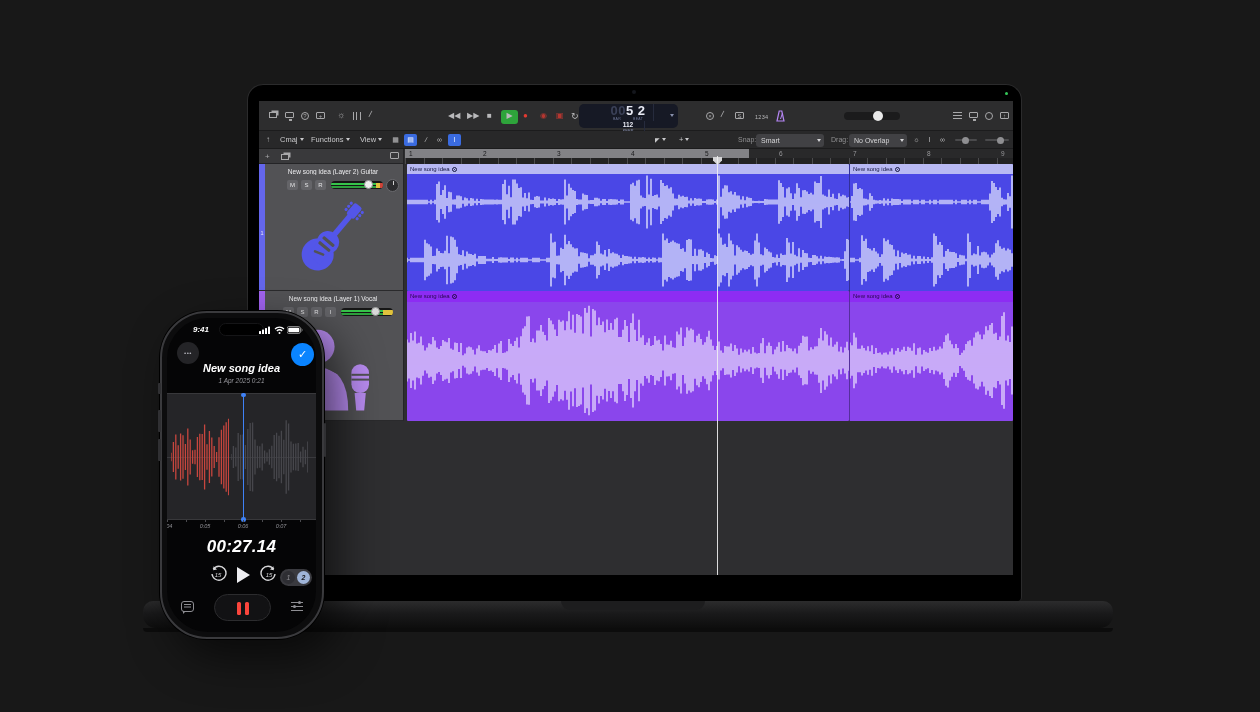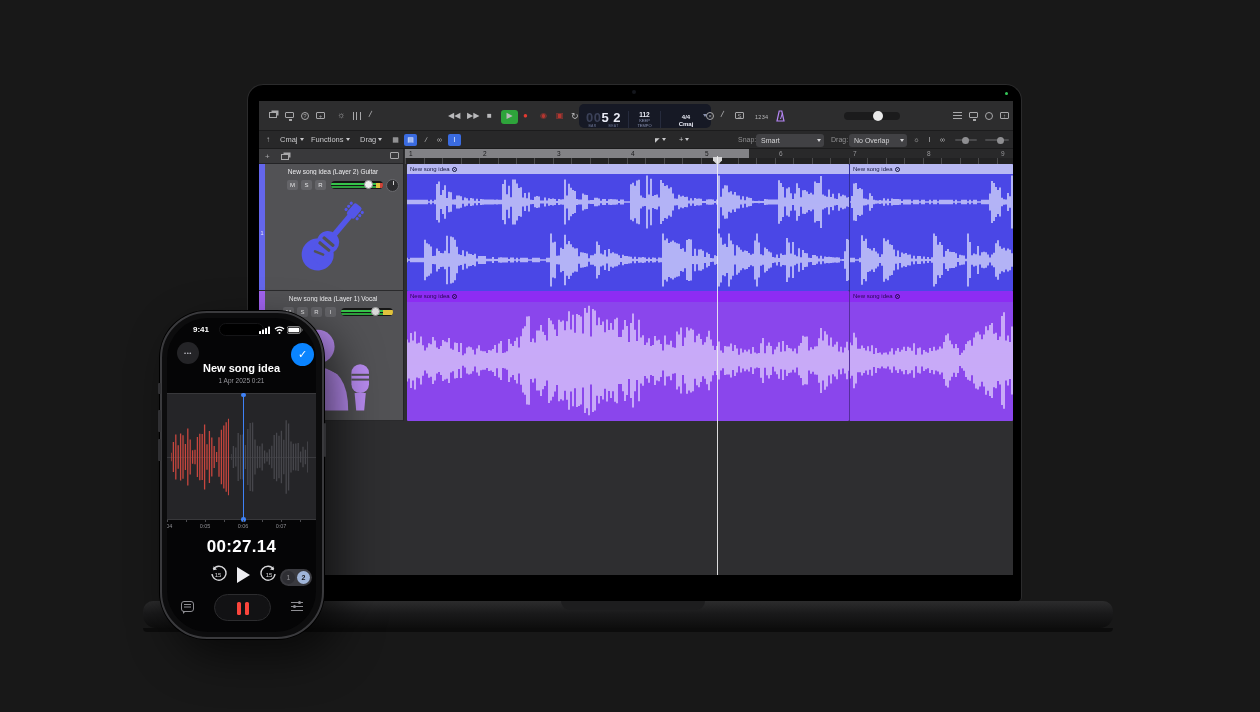--- a/index.html
+++ b/index.html
@@ -26,21 +26,21 @@
   .mon{width:9px;height:6px;border:1px solid #a8a8aa;border-radius:1px;}
   .mon:after{content:"";position:absolute;left:3px;top:6px;width:3px;height:2px;background:#a8a8aa;}
   .circ{width:8px;height:8px;border:1px solid #a8a8aa;border-radius:50%;font-size:6px;line-height:7px;color:#a8a8aa;}
   .boxp{width:9px;height:7px;border:1px solid #a8a8aa;border-radius:1px;font-size:6px;line-height:6px;color:#a8a8aa;}
   .mixbars{width:8px;height:8px;background:repeating-linear-gradient(90deg,#a8a8aa 0 1px,transparent 1px 3.5px);}
   .lines3{width:9px;height:7px;background:repeating-linear-gradient(#a8a8aa 0 1px,transparent 1px 3px);}
   .transport span{position:absolute;top:9px;color:#b9b9bb;font-size:8px;line-height:12px;}
   .playbtn{position:absolute;top:8px;width:17px;height:14px;background:#2ea43b;border-radius:3px;color:#eaffea;
     font-size:8px;line-height:14px;text-align:center;}
   .recdot{color:#e23a31 !important;}
-  .lcd{position:absolute;left:320px;top:3px;width:132px;height:24px;background:#161925;border-radius:5px;display:flex;align-items:flex-end;color:#e9ebf5;}
+  .lcd{position:absolute;left:320px;top:3px;width:99px;height:24px;background:#161925;border-radius:5px;display:flex;align-items:center;color:#e9ebf5;flex-direction:column;}
   .lcd-seg{position:relative;display:flex;flex-direction:column;align-items:center;justify-content:center;}
   .lcd-barbeat{width:50px;border-right:1px solid #262b3d;}
   .lcd-big{font-size:13px;line-height:13px;font-weight:bold;letter-spacing:0.5px;}
   .lcd-dim{color:#3b4158;}
   .lcd-lab{font-size:3.5px;color:#6b7494;letter-spacing:.3px;}
   .lcd-tempo{width:32px;border-right:1px solid #262b3d;}
   .lcd-t1{font-size:6.5px;font-weight:bold;line-height:7px;}
   .lcd-t2{font-size:4px;color:#8b93b4;line-height:5px;}
   .lcd-key{flex:1;}
   .lcd-k{font-size:6px;font-weight:bold;line-height:7px;}
@@ -87,21 +87,21 @@
   .ft-ic{display:inline-block;width:5px;height:5px;border:1px solid currentColor;border-radius:50%;vertical-align:-1px;margin-left:2px;position:relative;}
   .ft-ic:after{content:"";position:absolute;left:1px;top:1px;width:1px;height:1px;background:currentColor;border-radius:50%;}
   .r1{background:#4a47e6;} .r1 .reg-head{background:#b8b9f3;color:#14163f;height:10px;}
   .r2{background:#8a46ec;} .r2 .reg-head{background:#8d2cf3;color:#26094d;height:11px;}
   .regb{border-left:1px solid rgba(20,20,60,.45);}
   .wave{position:absolute;}
   .playhead{position:absolute;left:312px;top:7px;width:1px;height:419px;background:rgba(238,238,240,.9);}
 
   
   .iphone{position:absolute;left:160px;top:311px;width:164px;height:328px;background:#0c0c0d;border:2.5px solid #3a3a3d;
-    border-radius:47px;box-shadow:14px 18px 44px rgba(0,0,0,.6),0 0 0 1px #000;}
+    border-radius:47px;box-shadow:14px 18px 44px rgba(0,0,0,.6),0 0 0 1px #000;font-style:italic;}
   .ip-btn{position:absolute;background:#303033;border-radius:1px;}
   .ip-screen{position:absolute;left:5px;top:4.5px;width:149px;height:314px;background:#050506;border-radius:41px;overflow:hidden;}
   .ip-status-time{position:absolute;left:14px;top:7px;width:40px;text-align:center;font-size:8px;font-weight:bold;color:#fff;}
   .ip-statusicons{position:absolute;right:13px;top:8px;display:flex;gap:2.5px;align-items:center;}
   .island{position:absolute;left:52px;top:5px;width:45px;height:13px;background:#000;border-radius:7px;border:1px solid #151517;}
   .ellipsis-btn{position:absolute;left:10px;top:24px;width:22px;height:22px;border-radius:50%;background:#242427;
     color:#b9b9c0;font-size:6px;line-height:22px;text-align:center;letter-spacing:.5px;}
   .done-btn{position:absolute;left:124px;top:25px;width:23px;height:23px;border-radius:50%;background:#0a84ff;
     color:#fff;font-size:11px;font-weight:bold;line-height:23px;text-align:center;}
   .memo-title{position:absolute;left:0;top:44px;width:149px;text-align:center;color:#fff;font-size:11px;font-weight:600;}
@@ -202,21 +202,21 @@
           <span class="ico tb-ic lines3" style="left:694px"></span>
           <span class="ico tb-ic mon" style="left:710px"></span>
           <span class="ico tb-ic circ" style="left:726px"></span>
           <span class="ico tb-ic boxp" style="left:741px">↑</span>
         </div>
 
         <div class="lp-menubar">
           <span class="ico" style="left:7px;top:5px">↑</span>
           <span class="mb-item" style="left:21px"><span>Cmaj</span><span class="chev"></span></span>
           <span class="mb-item" style="left:52px"><span>Functions</span><span class="chev"></span></span>
-          <span class="mb-item" style="left:101px"><span>Drag</span><span class="chev"></span></span>
+          <span class="mb-item" style="left:101px"><span>View</span><span class="chev"></span></span>
           <span class="mb-btn" style="left:130px;width:13px">▦</span>
           <span class="mb-btn mb-blue" style="left:145px;width:13px">▤</span>
           <span class="mb-btn" style="left:161px;width:12px;transform:rotate(14deg)">/</span>
           <span class="mb-btn" style="left:174px;width:13px">∞</span>
           <span class="mb-btn mb-blue" style="left:189px;width:13px">I</span>
 
           <span class="mb-item" style="left:396px"><span style="font-size:6px">◤</span><span class="chev"></span></span>
           <span class="mb-item" style="left:420px"><span>+</span><span class="chev"></span></span>
 
           <span class="mlab" style="left:479px">Snap:</span>

